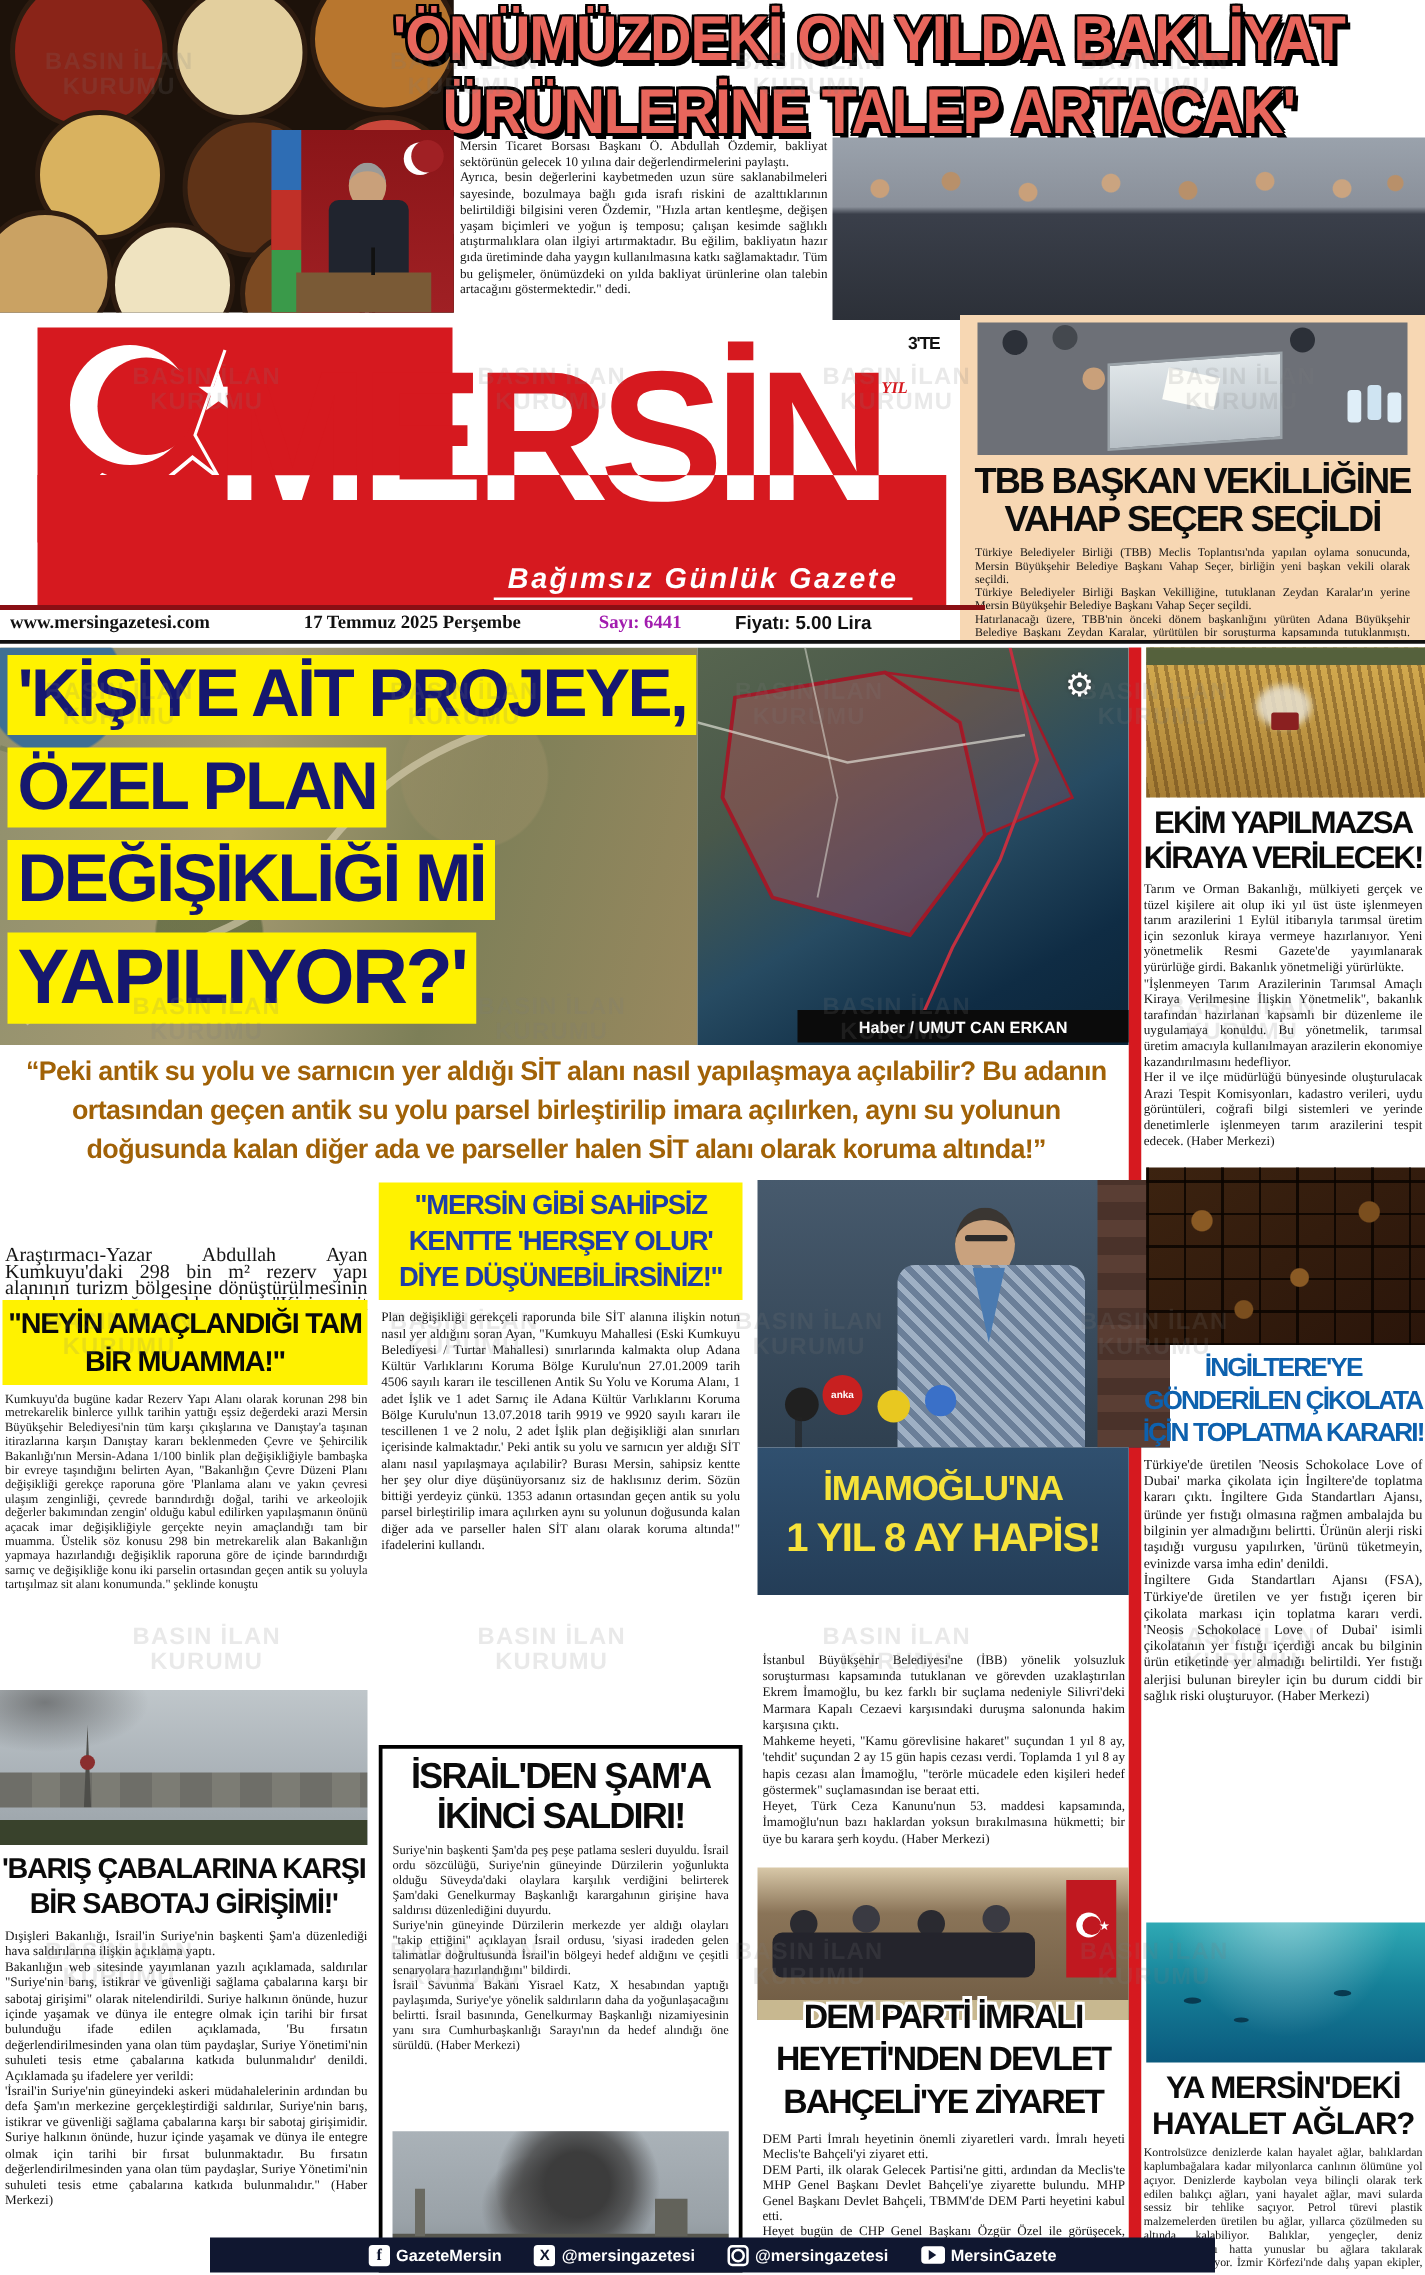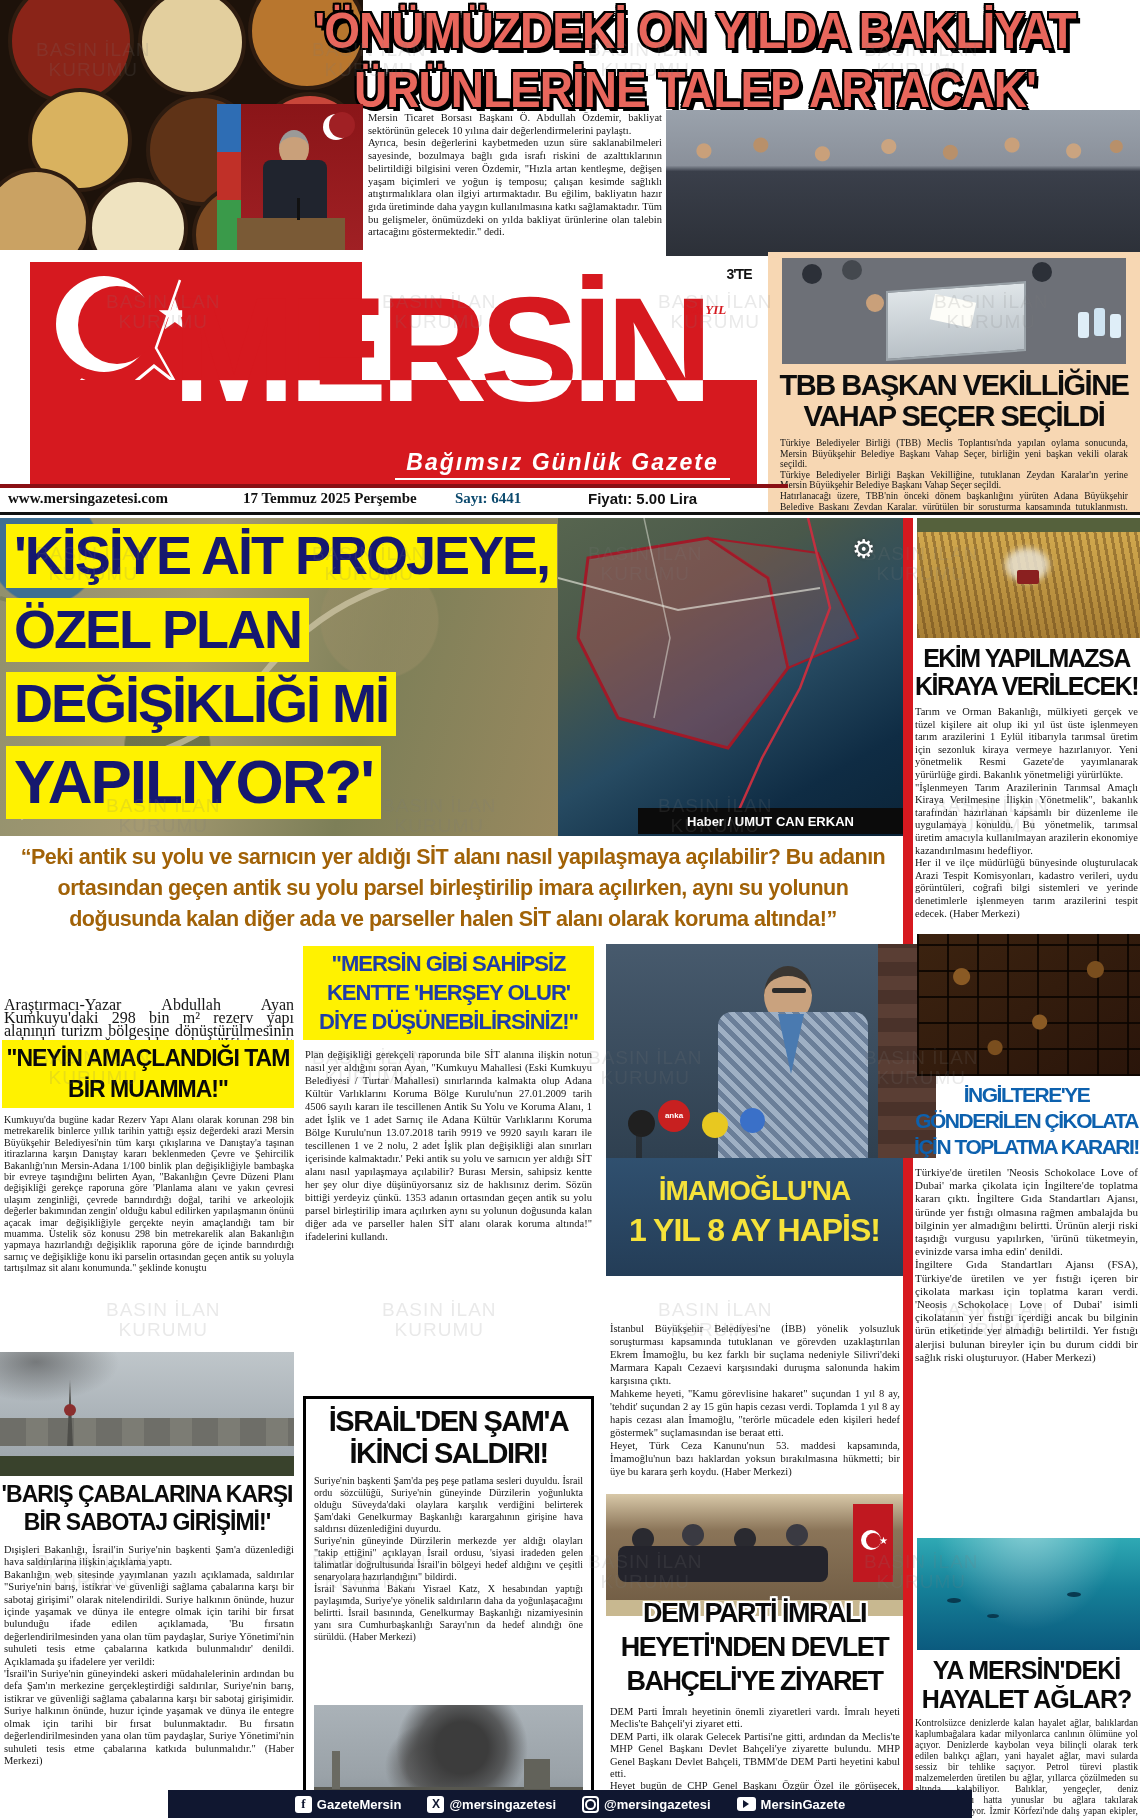--- a/index.html
+++ b/index.html
@@ -12,21 +12,21 @@
   .body-txt{font-family:"Liberation Serif",serif;text-align:justify;white-space:pre-line;
             color:#151515;overflow:hidden;}
   .yellow-box{background:#fff200;text-align:center;font-family:"Liberation Sans",sans-serif;
               font-weight:bold;letter-spacing:-1px;}
   .outline-red{color:#e8665c;
     text-shadow:-2px -2px 0 #000,2px -2px 0 #000,-2px 2px 0 #000,2px 2px 0 #000,
                 0 -2px 0 #000,0 2px 0 #000,-2px 0 0 #000,2px 0 0 #000,4px 4px 0 #000;}
   .hl-line span{background:#fff200;color:#16186f;padding:1px 8px 3px 8px;
       font-family:"Liberation Sans",sans-serif;font-weight:bold;letter-spacing:-2px;}
   .wm{position:absolute;z-index:40;color:rgba(125,125,125,0.17);font-family:"Liberation Sans",sans-serif;
-      font-weight:normal;font-size:19px;line-height:20px;text-align:center;pointer-events:none;letter-spacing:1px;}
+      font-weight:bold;font-size:19px;line-height:20px;text-align:center;pointer-events:none;letter-spacing:1px;}
   .circle{position:absolute;border-radius:50%;}
   .sic{display:inline-flex;align-items:center;justify-content:center;}
   .fb{width:17px;height:17px;border-radius:3px;background:#fff;color:#101730;
       font:bold 13px "Liberation Serif",serif;}
   .xx{width:17px;height:17px;border-radius:3px;background:#fff;color:#101730;
       font:bold 12px "Liberation Sans",sans-serif;}
   .ig{width:13px;height:13px;border:2px solid #fff;border-radius:4px;}
   .iglens{width:7px;height:7px;border:2px solid #fff;border-radius:50%;}
   .yt{width:19px;height:14px;background:#fff;border-radius:3px;}
   .tri{width:0;height:0;border-left:6px solid #101730;border-top:4px solid transparent;border-bottom:4px solid transparent;}
@@ -120,21 +120,21 @@
       <div class="abs hl" style="left:0;top:0;width:642px;height:212px;font-size:148px;line-height:160px;letter-spacing:-7px;color:#d6191f;clip-path:inset(0 0 48% 0);">MERSİN</div>
       <div class="abs hl" style="left:0;top:0;width:642px;height:212px;font-size:148px;line-height:160px;letter-spacing:-7px;color:#ffffff;clip-path:inset(52% 0 0 0);">MERSİN</div>
     </div>
     <div class="abs" style="left:686px;top:47px;color:#d6191f;font:bold italic 13px 'Liberation Serif',serif;">32. YIL</div>
   </div>
 
   <div class="abs" style="left:0;top:484px;width:788px;height:4px;background:#8a0f14;"></div>
 
   <div class="abs" style="left:8px;top:490px;font:bold 15px 'Liberation Serif',serif;color:#111;">www.mersingazetesi.com</div>
   <div class="abs" style="left:243px;top:490px;font:bold 15px 'Liberation Serif',serif;color:#111;">17 Temmuz 2025 Perşembe</div>
-  <div class="abs" style="left:455px;top:490px;font:bold 15px 'Liberation Serif',serif;color:#0c4a6e;">Sayı: 6441</div>
+  <div class="abs" style="left:479px;top:490px;font:bold 15px 'Liberation Serif',serif;color:#a21caf;">Sayı: 6441</div>
   <div class="abs" style="left:588px;top:490px;font:bold 15px 'Liberation Sans',sans-serif;color:#111;">Fiyatı: 5.00 Lira</div>
 
   <div class="abs" style="left:0;top:512px;width:1140px;height:3px;background:#111;"></div>
   <div class="abs" style="left:903px;top:518px;width:10px;height:1274px;background:#d6191f;"></div>
 
   <div class="ph" style="left:0;top:518px;width:903px;height:318px;">
     <div class="ph" style="left:0;top:0;width:558px;height:318px;
          background:
            radial-gradient(circle at 8% 10%, #3f6f93 0 54px, rgba(63,111,147,0) 56px),
            radial-gradient(circle at 30% 72%, rgba(60,80,40,.5) 0 42px, transparent 44px),

